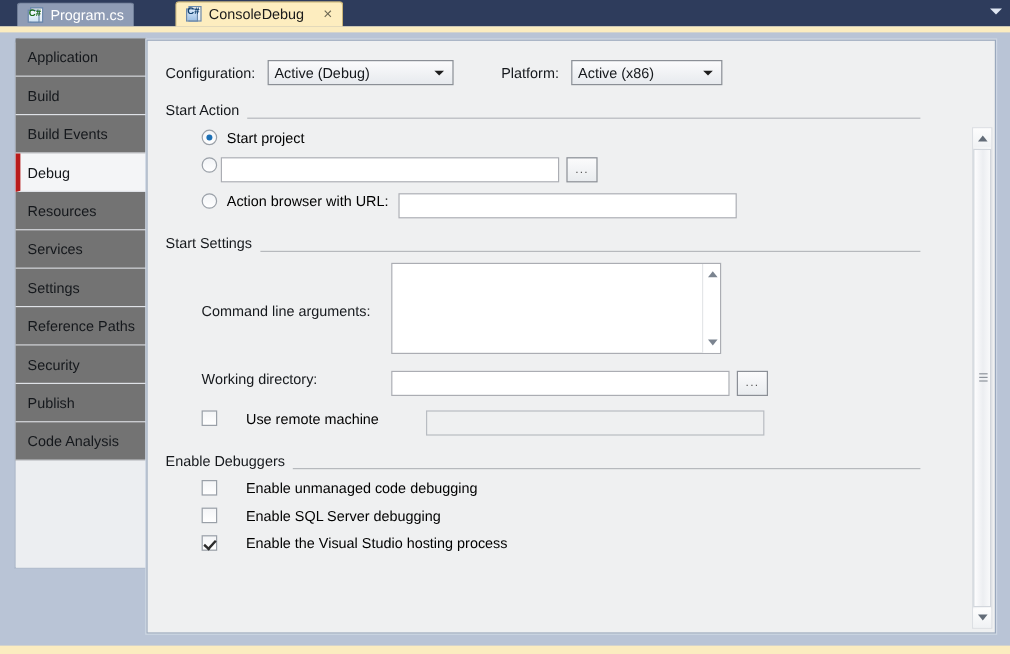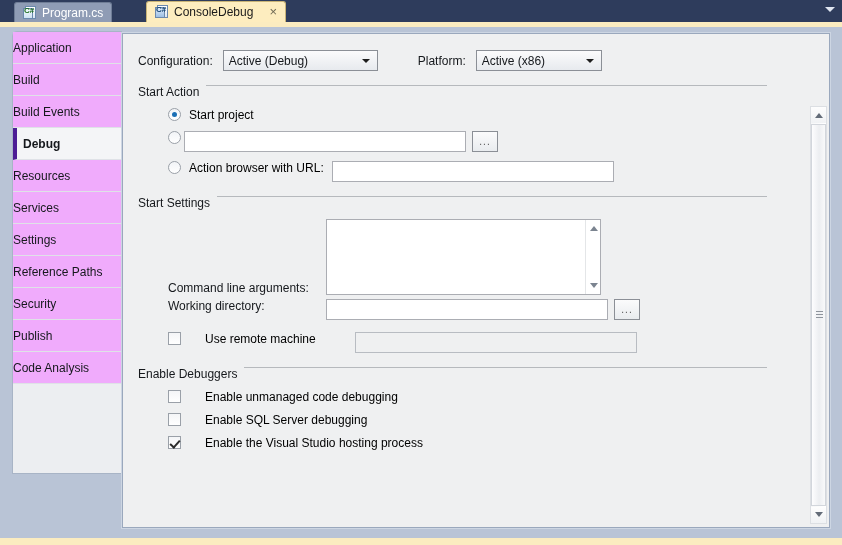--- a/index.html
+++ b/index.html
@@ -112,33 +112,33 @@
     width: 110px; height: 443px;
     background: #eceef1;
     border: 1px solid #a8b4c6;
     border-right: none;
     border-top-left-radius: 5px;
   }
   .navitem {
     position: relative;
     height: 32px;
     display: flex; align-items: center;
+    padding-left: 10px;
     font-size: 12px;
     color: #15181c;
     border-bottom: 1px solid #dfe2e7;
-    background: #f0abfc;
+    background: #737373;
     cursor: default;
   }
   .navitem:first-child { border-top: none; }
   .navitem.selected {
     background: #f4f5f7;
-    border-left: 4px solid #4c1d95;
+    border-left: 4px solid #b91c1c;
     padding-left: 6px;
     border-bottom: 1px solid #dfe2e7;
-    font-weight: bold;
   }
 
   
   .content {
     position: absolute; left: 122px; top: 33px;
     width: 708px; height: 495px;
     background: #eff0f1;
     border: 1px solid #9aa8bd;
     box-shadow: 0 0 0 1px #cdd6e3;
   }
@@ -167,21 +167,21 @@
     border-right: 4px solid transparent;
     border-top: 4px solid #1d1d1d;
   }
   #combo-config { width: 155px; margin-left: 10px; }
   #combo-platform { width: 126px; margin-left: 10px; }
   .spacer-platform { width: 40px; }
 
   
   .group { margin: 0 0 0 15px; padding-top: 14px; }
   .group-head {
-    display: flex; align-items: flex-start;
+    display: flex; align-items: flex-end;
     font-size: 12px; color: #15181c;
   }
   .group-head .rule {
     flex: 1 1 auto;
     height: 1px;
     background: #b6b9bd;
     margin-left: 7px;
     margin-right: 62px;
   }
 
@@ -402,31 +402,31 @@
         <input class="textbox" style="width: 282px; margin-left: 3px;" value="">
       </div>
     </div>
 
     <div class="group">
       <div class="group-head">
         <span>Start Settings</span>
         <span class="rule"></span>
       </div>
 
-      <div class="row" style="align-items:flex-end">
+      <div class="row" style="align-items:center">
         <span class="lbl" style="margin-left:30px;width:155px;padding-top:4px">Command line arguments:</span>
         <div class="textarea-wrap" style="margin-left:3px">
           <div class="ta-scroll">
             <span class="ta-arrow-up"></span>
             <span class="ta-arrow-dn"></span>
           </div>
         </div>
       </div>
 
-      <div class="row" style="margin-top:4px">
+      <div class="row" style="margin-top:14px">
         <span class="lbl" style="margin-left:30px;width:155px">Working directory:</span>
         <input class="textbox" style="width: 282px; margin-left: 3px;" value="">
         <span class="browse-btn">...</span>
       </div>
 
       <div class="row" style="margin-top:12px">
         <span class="checkbox" style="margin-left:30px"></span>
         <span class="check-label" style="width:147px">Use remote machine</span>
         <input class="textbox disabled" style="width: 282px; margin-left: 3px;" disabled="" value="">
       </div>

